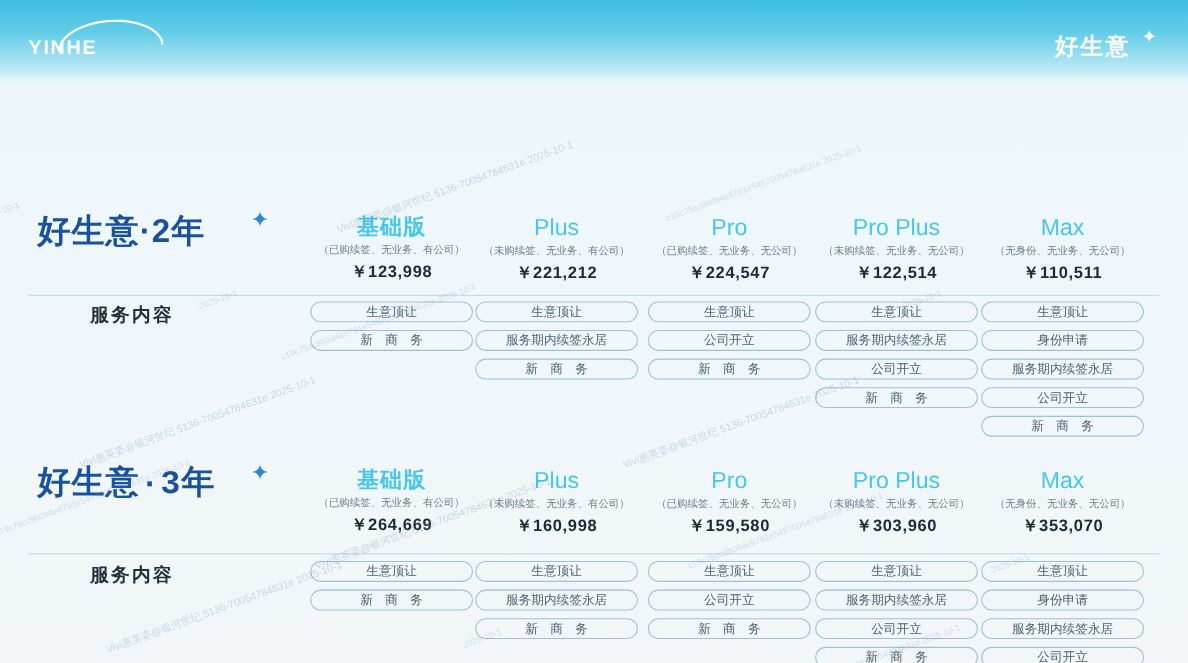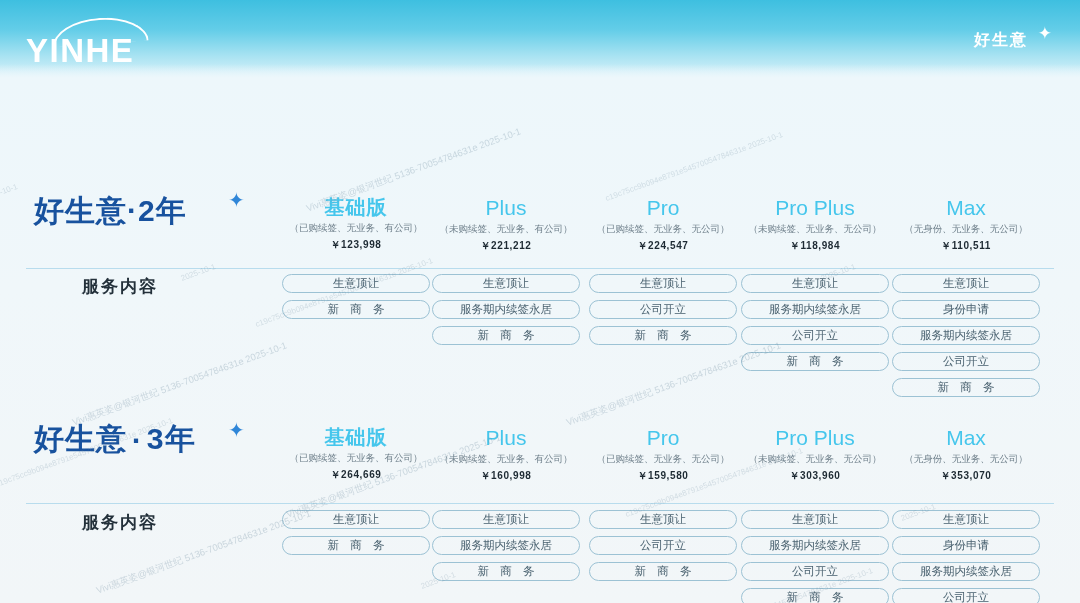--- a/index.html
+++ b/index.html
@@ -45,33 +45,33 @@
     height: 26px;
     border: 2.6px solid #ffffff;
     border-radius: 50% 50% 0 0 / 100% 100% 0 0;
     border-bottom: none;
     transform: rotate(-4deg);
   }
   .logo-text {
     position: absolute;
     left: 0px;
     top: 16px;
-    font-size: 33px;
+    font-size: 18px;
     font-weight: 700;
     letter-spacing: 1.5px;
     color: #ffffff;
     font-family: "Liberation Sans", sans-serif;
     line-height: 1;
   }
 
   .banner-brand {
     position: absolute;
     right: 52px;
     top: 32px;
-    font-size: 16px;
+    font-size: 21px;
     font-weight: 700;
     color: #ffffff;
     letter-spacing: 2px;
     line-height: 1;
   }
   .brand-spark {
     position: absolute;
     right: 28px;
     top: 25px;
     color: #ffffff;
@@ -157,21 +157,21 @@
   .plan-name.cn { font-weight: 700; font-size: 20px; letter-spacing: 1px;}
   .plan-note {
     margin-top: 4px;
     font-size: 9.5px;
     color: #6e7f8a;
     white-space: nowrap;
     line-height: 1.2;
   }
   .plan-price {
     margin-top: 7px;
-    font-size: 10px;
+    font-size: 15px;
     font-weight: 700;
     color: #1d2a33;
     letter-spacing: 0.6px;
     line-height: 1;
     white-space: nowrap;
     text-align: center;
   }
 
   
   .pills {
@@ -247,21 +247,21 @@
       <div class="plan-price">￥221,212</div>
     </div>
     <div class="plan" style="left:587px; top:118px;">
       <div class="plan-name">Pro</div>
       <div class="plan-note">（已购续签、无业务、无公司）</div>
       <div class="plan-price">￥224,547</div>
     </div>
     <div class="plan" style="left:739px; top:118px;">
       <div class="plan-name">Pro Plus</div>
       <div class="plan-note">（未购续签、无业务、无公司）</div>
-      <div class="plan-price">￥118,984</div>
+      <div class="plan-price">￥122,514</div>
     </div>
     <div class="plan" style="left:890px; top:118px;">
       <div class="plan-name">Max</div>
       <div class="plan-note">（无身份、无业务、无公司）</div>
       <div class="plan-price">￥110,511</div>
     </div>
 
     <div class="rule" style="top:190px;"></div>
 
     <div class="svc-label" style="left:82px; top:200px;">服务内容</div>

